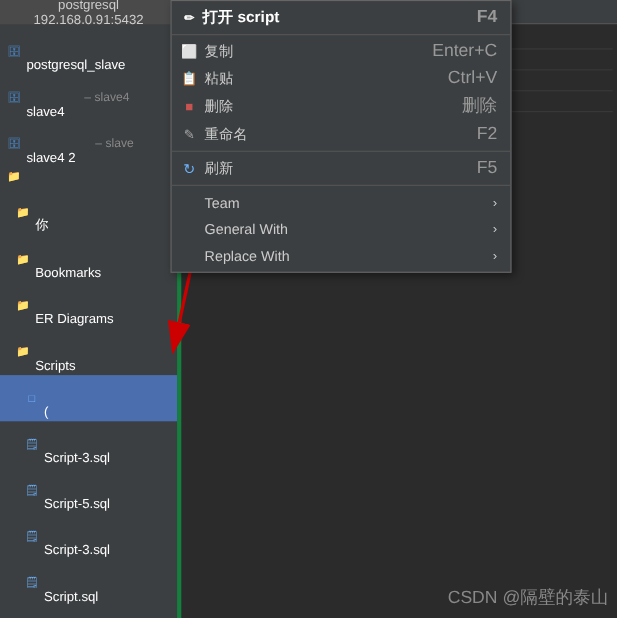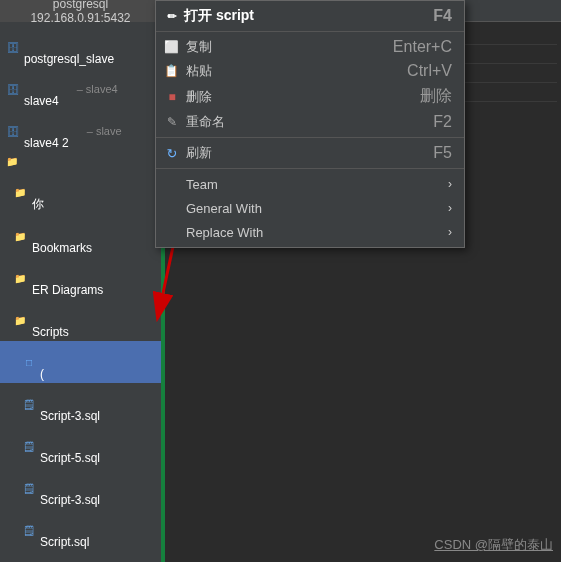--- a/index.html
+++ b/index.html
@@ -170,23 +170,22 @@
       background: #555;
       margin: 3px 0;
     }
 
     
     .watermark {
       position: absolute;
       bottom: 8px;
       right: 8px;
       color: #888;
-      font-size: 13px;
+      font-size: 16px;
       z-index: 5;
-      text-decoration: underline;
     }
   </style>
 </head>
 <body>
 
 <div class="bg-panel">
   <div class="bg-top-bar">
     <span>postgresql   192.168.0.91:5432</span>
   </div>
   <div class="file-tree">

